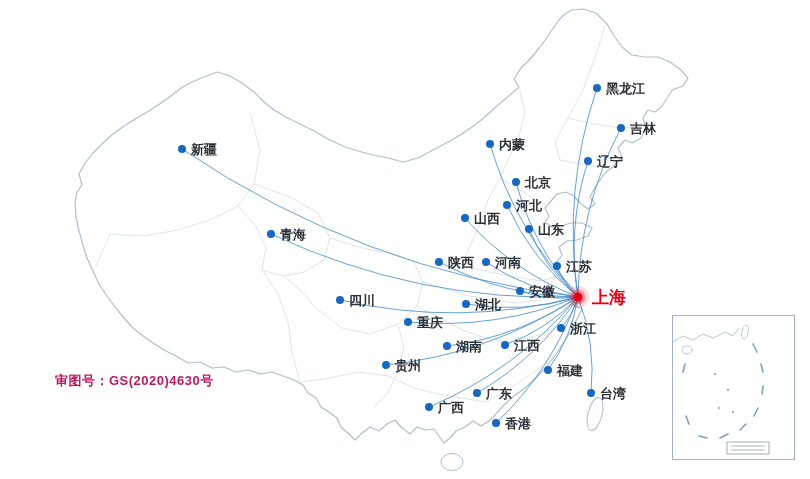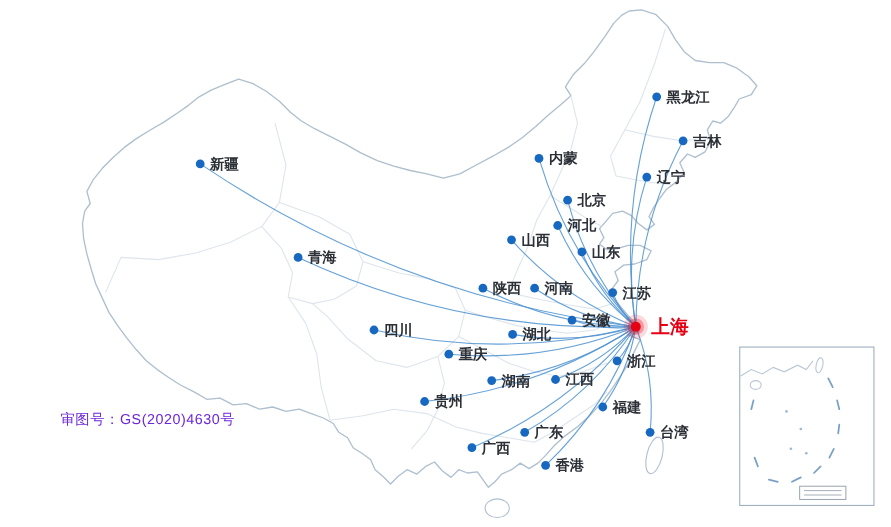--- a/index.html
+++ b/index.html
@@ -13,21 +13,21 @@
   svg{display:block;}
   .china-outline{fill:#ffffff;stroke:#aebfce;stroke-width:1.2;stroke-linejoin:round;}
   .province-border{fill:none;stroke:#dde5ec;stroke-width:1;stroke-linejoin:round;}
   .island{fill:#ffffff;stroke:#aebfce;stroke-width:1;}
   .flight-line{fill:none;stroke-width:1;opacity:.85;}
   .province-dot{stroke:none;}
   .province-label{font-size:13px;font-weight:600;}
   .origin-label{font-size:17px;font-weight:700;}
   .approval{
     position:absolute;left:55px;top:372px;
-    font-size:13px;font-weight:400;color:#6d28d9;
+    font-size:13px;font-weight:700;color:#be185d;
     letter-spacing:.5px;
   }
   .inset{
     position:absolute;left:672px;top:315px;
     width:123px;height:145px;
     background:#ffffff;border:1px solid #9fb0c0;
     box-sizing:border-box;
   }
   .inset-coast{fill:none;stroke:#b9c7d4;stroke-width:1;}
   .inset-dash{stroke:#7aa0c4;stroke-width:1.6;stroke-linecap:round;}

